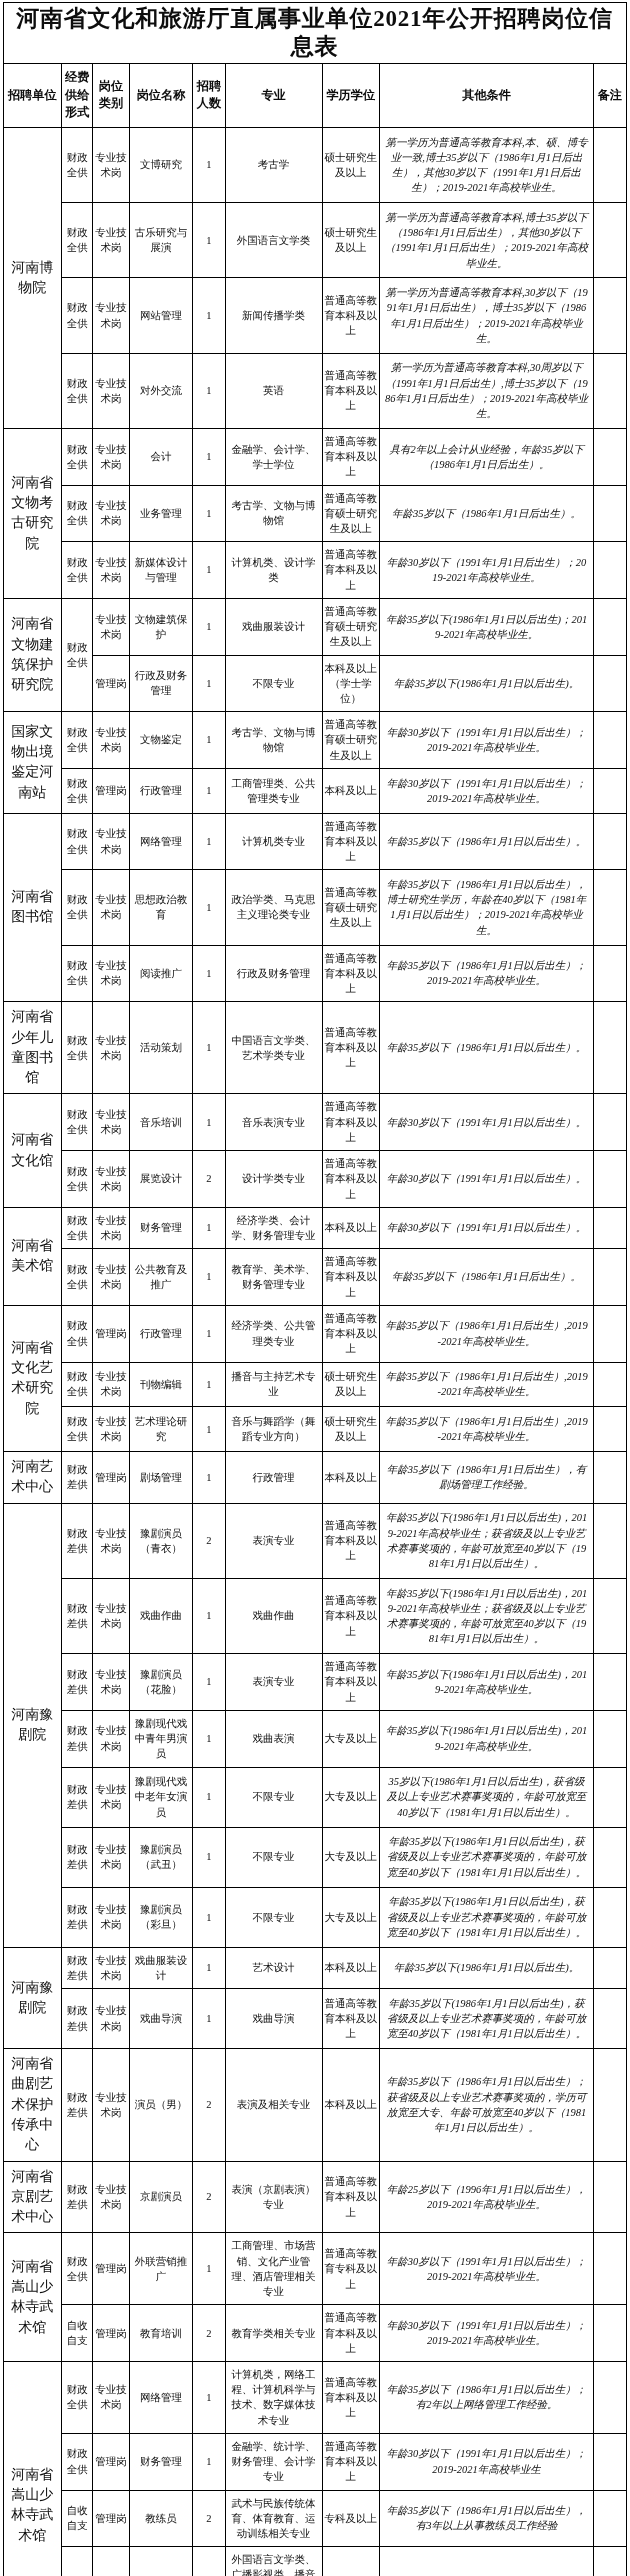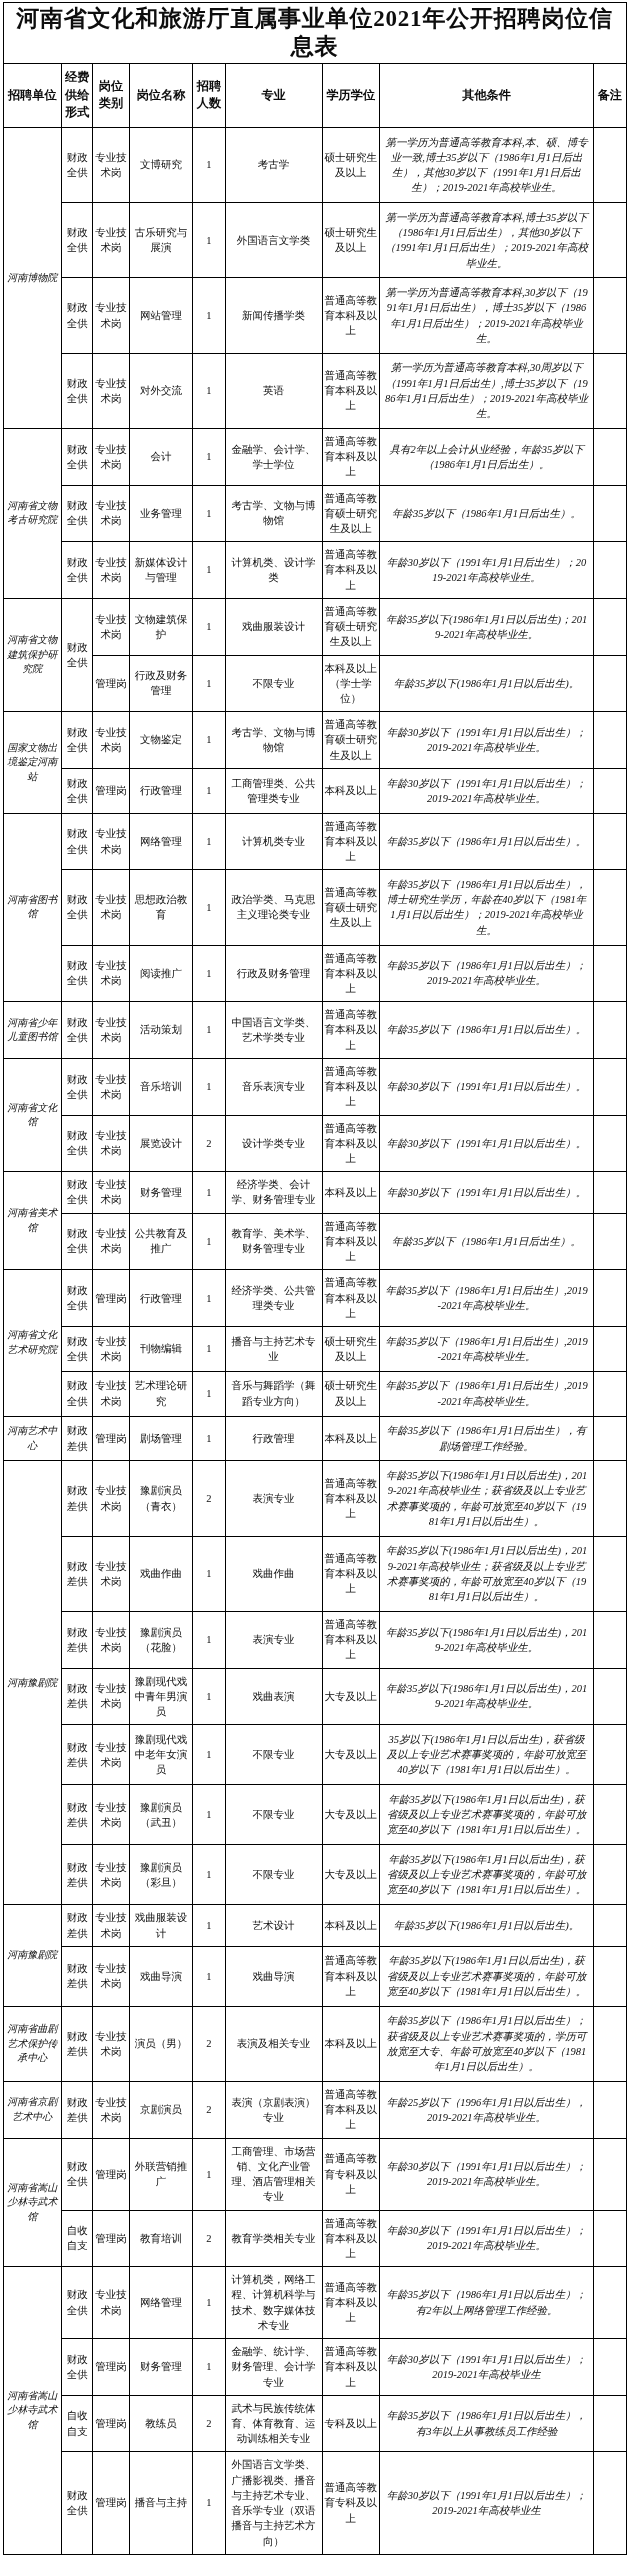--- a/index.html
+++ b/index.html
@@ -34,23 +34,22 @@
     padding: 2.5px 1.7px;
     line-height: 1.2;
     letter-spacing: 0.8px;
   }
   .job-table th {
     font-size: 12.2px;
     font-weight: bold;
     height: 42px;
   }
   .job-table td.unit {
-    font-size: 10px;
+    font-size: 14px;
     padding: 5px 2.5px;
-    font-style: italic;
   }
   .job-table td.other {
     padding: 6.7px 5px;
     font-style: italic;
   }
   .job-table tr.unit-start td {
     border-top: 1.7px solid #000;
   }
   col.c-unit      { width: 58px; }
   col.c-funding   { width: 31px; }

